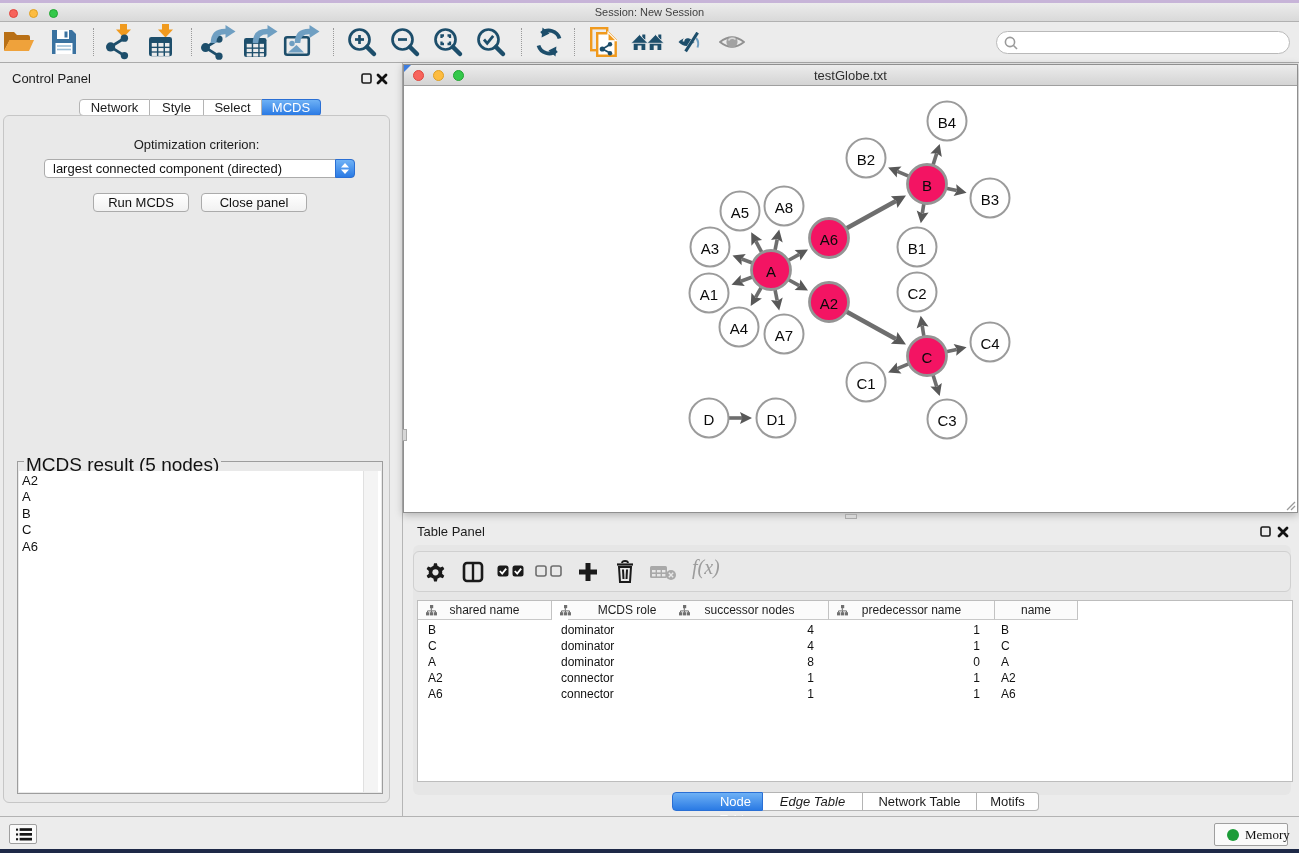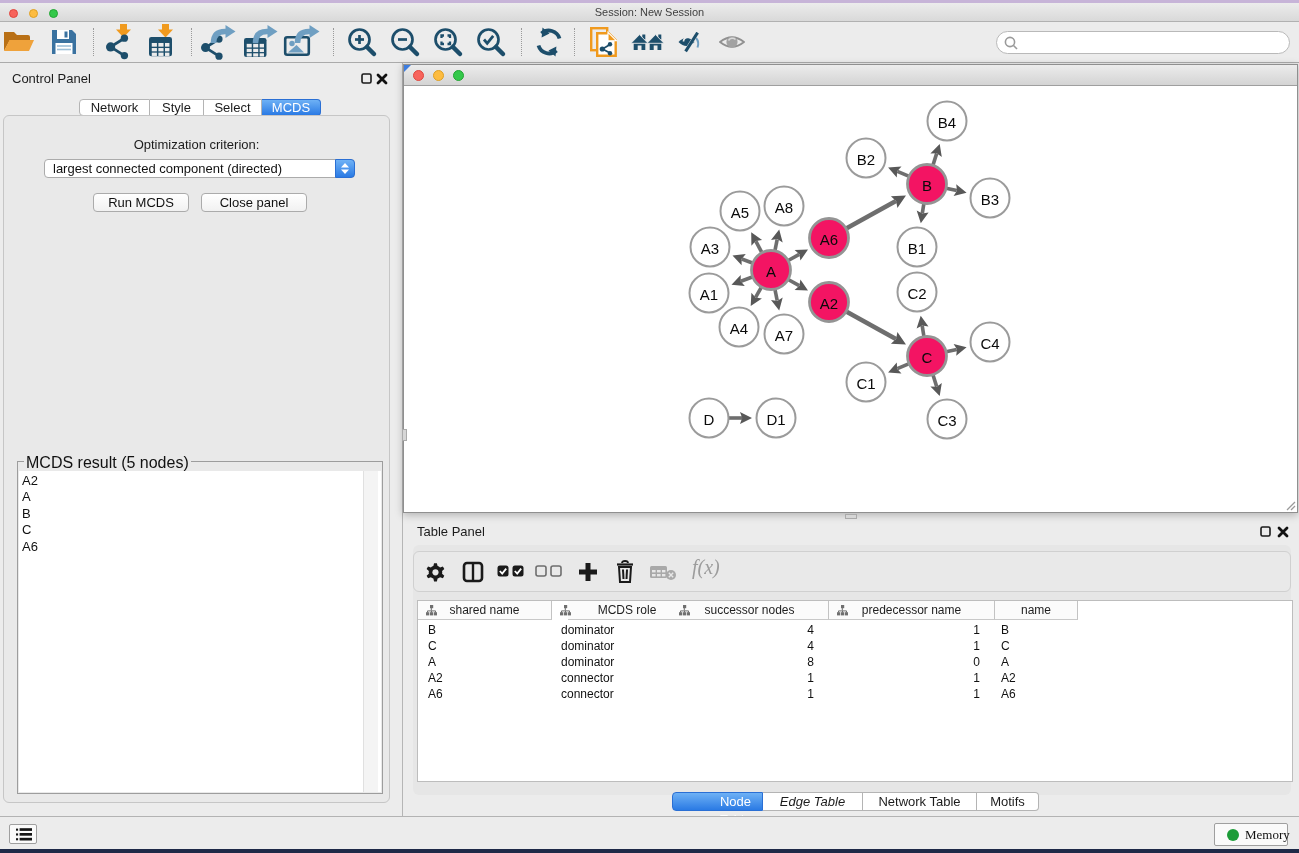--- a/index.html
+++ b/index.html
@@ -42,21 +42,21 @@
   border:1px solid #ababab; border-radius:4px; font-size:13px; color:#111; }
 #combo .cbt { position:absolute; left:8px; top:1px; }
 #combo .spin { position:absolute; right:-1px; top:-1px; width:20px; height:19px;
   background:linear-gradient(#6fb2f6,#2a7ae4); border-radius:0 4px 4px 0; border:1px solid #2a6fd4; }
 .btn { position:absolute; height:19px; background:linear-gradient(#ffffff,#f1f1f1);
   border:1px solid #ababab; border-radius:4px; font-size:13px; color:#111;
   text-align:center; line-height:17px; }
 #fieldset { position:absolute; left:13px; top:345px; width:366px; height:333px;
   border:1px solid #9d9d9d; }
 #fieldset legend { position:absolute; top:-8px; left:6px; background:#e9e9e9;
-  font-size:16px; color:#111; padding:0 2px; }
+  font-size:19px; color:#111; padding:0 2px; }
 #mlist { position:absolute; left:1px; top:9px; width:362px; height:321px; background:#fff;
   font-size:13px; color:#111; line-height:16.4px; padding:2px 0 0 3px; }
 #mscroll { position:absolute; right:3px; top:0px; width:15px; height:321px;
   background:#f4f4f4; border-left:1px solid #e0e0e0; }
 
 
 #netwin { left:403px; top:64px; width:895px; height:449px;
   border:1px solid #8f8f8f; background:#fff; box-shadow:0 2px 8px rgba(0,0,0,0.25); }
 #nettitle { position:absolute; left:0; top:0; width:100%; height:21px;
   background:linear-gradient(#ececec,#d4d4d4); border-bottom:1px solid #9f9f9f; }
@@ -362,20 +362,21 @@
       <legend>MCDS result (5 nodes)</legend>
       <div id="mlist">A2<br>A<br>B<br>C<br>A6<div id="mscroll"></div></div>
     </div>
   </div>
 </div>
 <div class="abs" id="netwin">
   <div id="nettitle">
     <div class="tl r"></div>
       <div class="tl y"></div>
       <div class="tl g"></div>
+    <div class="t">testGlobe.txt</div>
   </div>
   <svg style="position:absolute;left:0;top:0;" width="7" height="7" viewBox="0 0 7 7">
       <path d="M0,0 L7,0 L0,7 z" fill="#3d7de0"></path>
     </svg>
     <svg style="position:absolute;right:1px;bottom:1px;" width="12" height="12" viewBox="0 0 12 12">
       <g stroke="#9a9a9a" stroke-width="1.3">
         <line x1="3" y1="11" x2="11" y2="3"></line>
         <line x1="7" y1="11" x2="11" y2="7"></line>
       </g>
     </svg>

